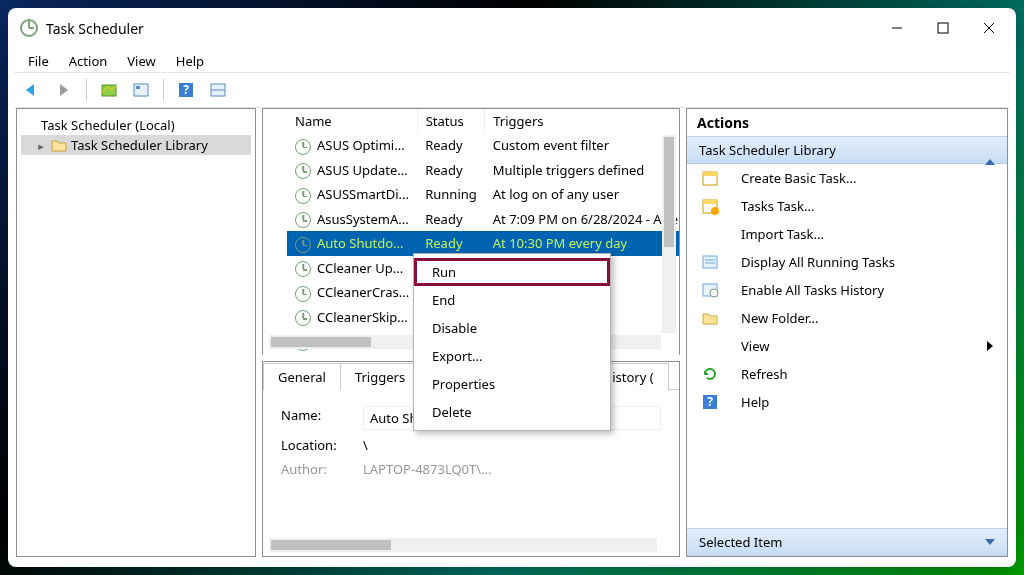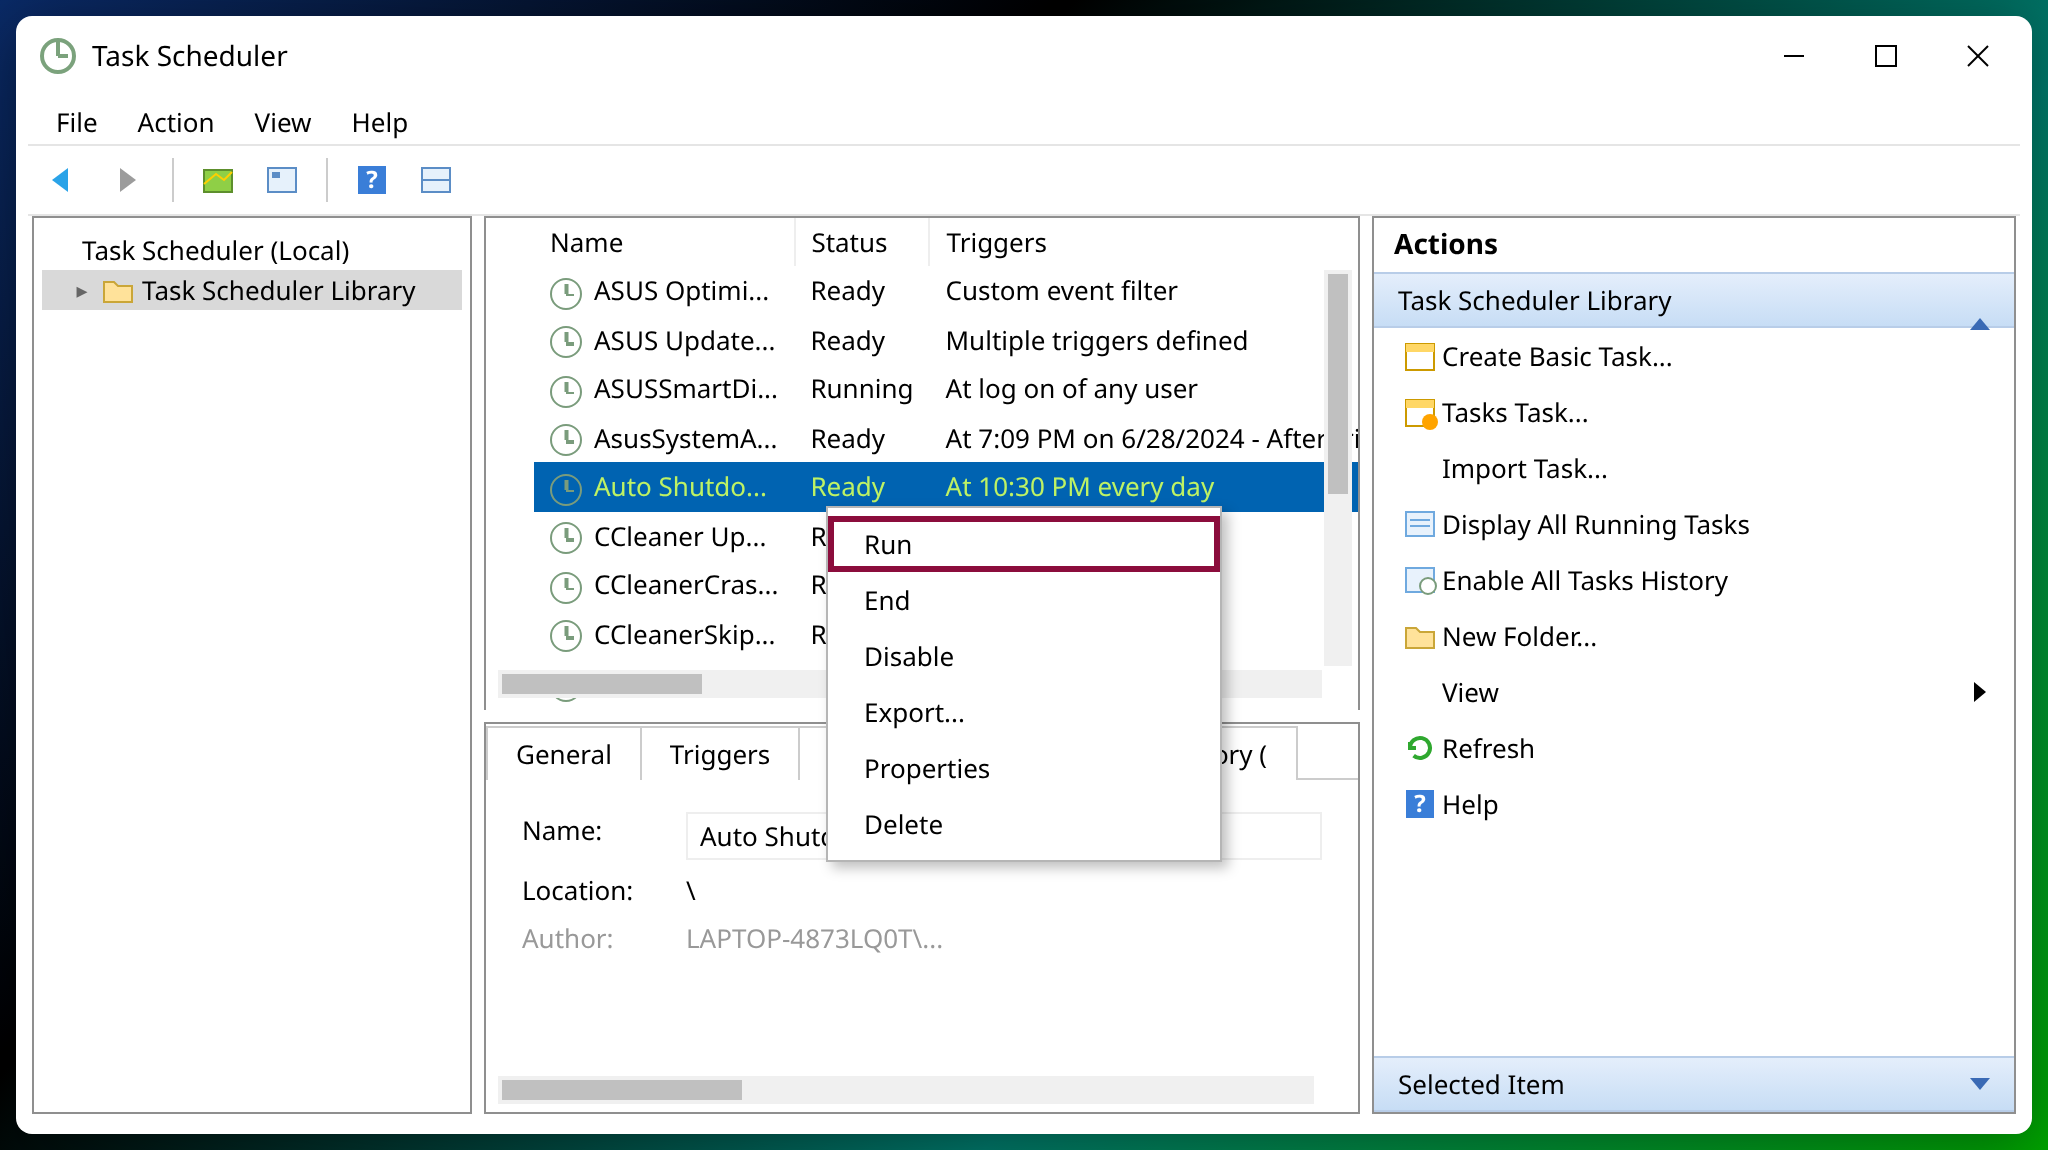--- a/index.html
+++ b/index.html
@@ -14,21 +14,21 @@
   .winctl{width:46px;height:32px;display:flex;align-items:center;justify-content:center;}
   .winctl svg{stroke:#000;fill:none;stroke-width:1;}
   .menubar{display:flex;gap:0;padding:0 10px;height:24px;align-items:flex-end;font-size:13px;}
   .menubar .mi{padding:2px 10px;}
   .hr{height:1px;background:#e5e5e5;margin:0 6px;}
   .toolbar{display:flex;align-items:center;gap:4px;height:34px;padding:2px 10px;}
   .tb-sep{width:1px;height:22px;background:#ccc;margin:0 4px;}
   .tb-btn{width:28px;height:26px;display:flex;align-items:center;justify-content:center;border-radius:2px;}
   .body{flex:1;display:flex;gap:6px;padding:0 8px 10px 8px;min-height:0;}
   .pane{border:1px solid #8f8f8f;background:#fff;min-height:0;}
-  .tree{width:220px;padding:6px 4px;font-size:13px;}
+  .tree{width:240px;padding:6px 4px;font-size:13px;}
   .tree-row{display:flex;align-items:center;gap:4px;padding:1px 2px;white-space:nowrap;}
   .tree-row.sel{background:#d9d9d9;}
   .tree .exp{width:12px;text-align:center;color:#666;font-size:11px;}
   .tree .folder{width:16px;height:14px;display:inline-block;}
   .center{flex:1;display:flex;flex-direction:column;min-width:0;}
   .grid{flex:1.12;border-bottom:none;overflow:hidden;position:relative;}
   .grid table{width:100%;border-collapse:collapse;font-size:13px;margin-left:24px;}
   .grid th{text-align:left;font-weight:400;padding:3px 8px;background:#fff;border-right:1px solid #eee;}
   .grid td{padding:3px 8px;white-space:nowrap;overflow:hidden;text-overflow:ellipsis;}
   .grid tbody tr.sel td{background:#0063b1;color:#bef264;}
@@ -46,21 +46,21 @@
   .detail-body{padding:10px 18px;font-size:13px;}
   .detail-body .row{display:flex;margin:6px 0;}
   .detail-body .lbl{width:82px;}
   .detail-body .val{flex:1;border:1px solid #eee;min-height:22px;padding:2px 6px;}
   .details .hscroll2{position:absolute;left:6px;bottom:4px;right:22px;height:14px;background:#f0f0f0;}
   .details .hscroll2 .thumb{position:absolute;left:2px;top:2px;width:120px;height:10px;background:#c0c0c0;}
   .actions{width:322px;display:flex;flex-direction:column;}
   .actions-hd{font-weight:700;font-size:14px;padding:4px 10px;}
   .actions-section{display:flex;align-items:center;justify-content:space-between;padding:4px 12px;font-size:13px;background:linear-gradient(#e4eefb,#c7ddf5);border-top:1px solid #b8cde8;border-bottom:1px solid #b8cde8;}
   .actions-list{flex:1;}
-  .action-item{display:flex;align-items:center;gap:2px;padding:5px 14px;font-size:13px;}
+  .action-item{display:flex;align-items:center;gap:22px;padding:5px 14px;font-size:13px;}
   .action-item .ic{width:18px;height:18px;display:inline-flex;align-items:center;justify-content:center;}
   .ctx-menu{position:absolute;background:#fff;border:1px solid #b5b5b5;box-shadow:3px 3px 6px rgba(0,0,0,.25);padding:4px 0;font-size:13px;z-index:50;width:198px;}
   .ctx-menu .ci{padding:5px 18px;}
   .ctx-menu .ci.hl{outline:3px solid #8b0d3c;outline-offset:-3px;}
   .chev-down{width:0;height:0;border-left:5px solid transparent;border-right:5px solid transparent;border-top:6px solid #3a6ab5;}
   .arrow-r{width:0;height:0;border-top:5px solid transparent;border-bottom:5px solid transparent;border-left:6px solid #000;}
   .dim-text{color:#999;}
 </style>
 </head>
 <body>

